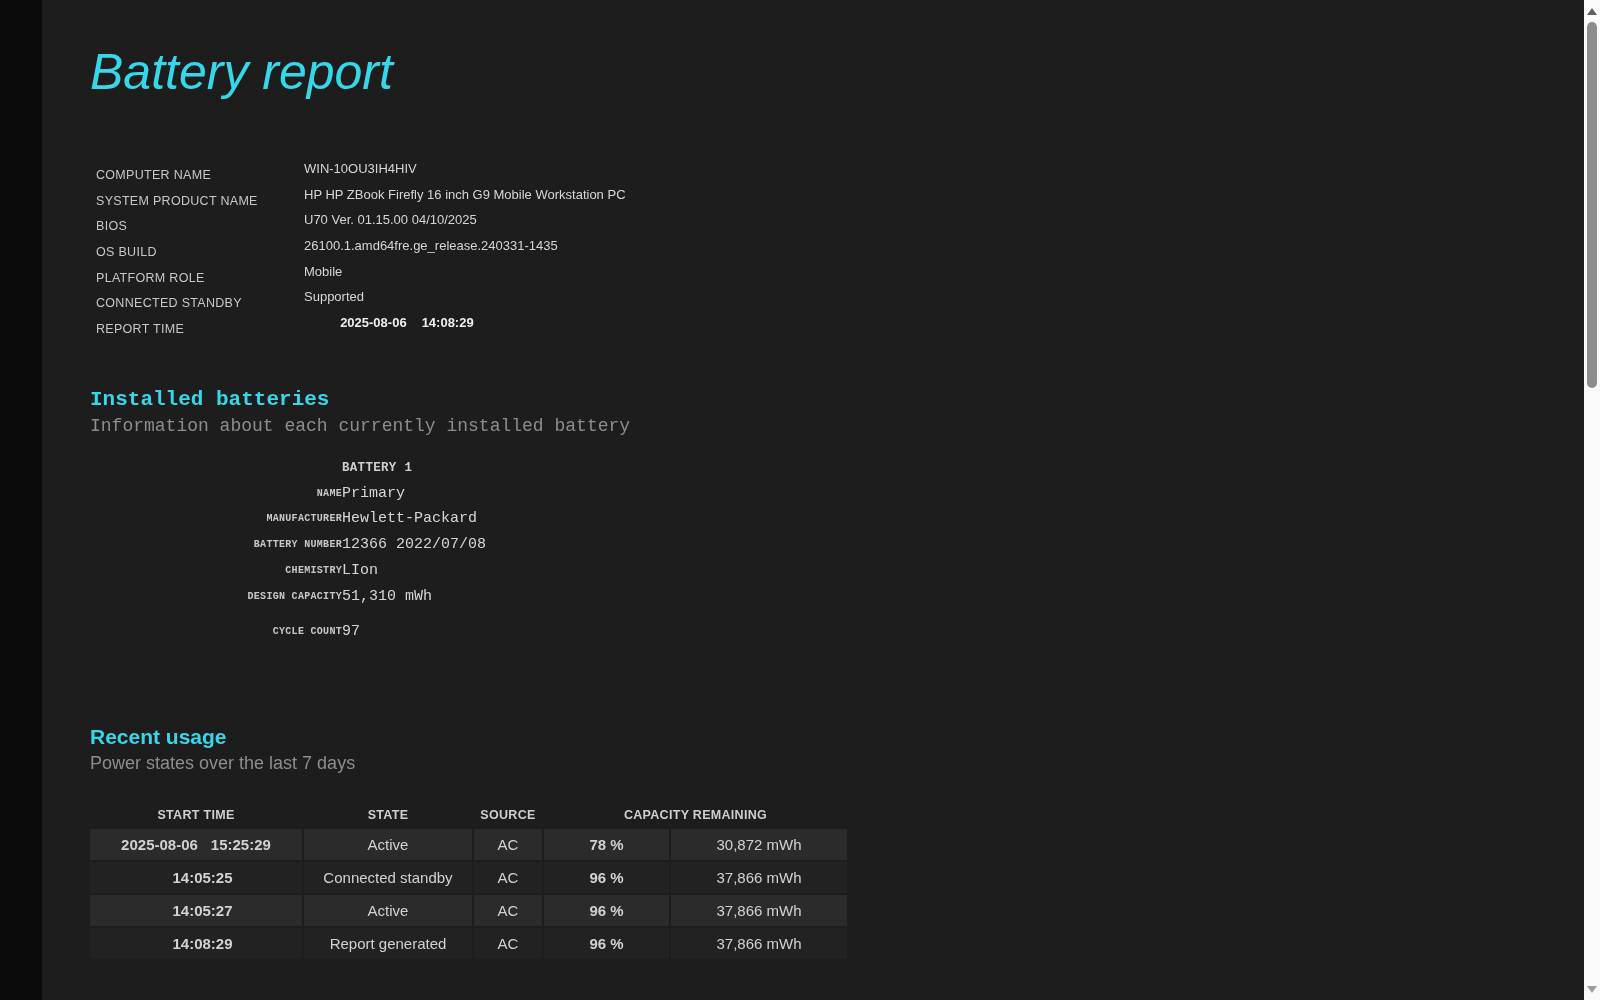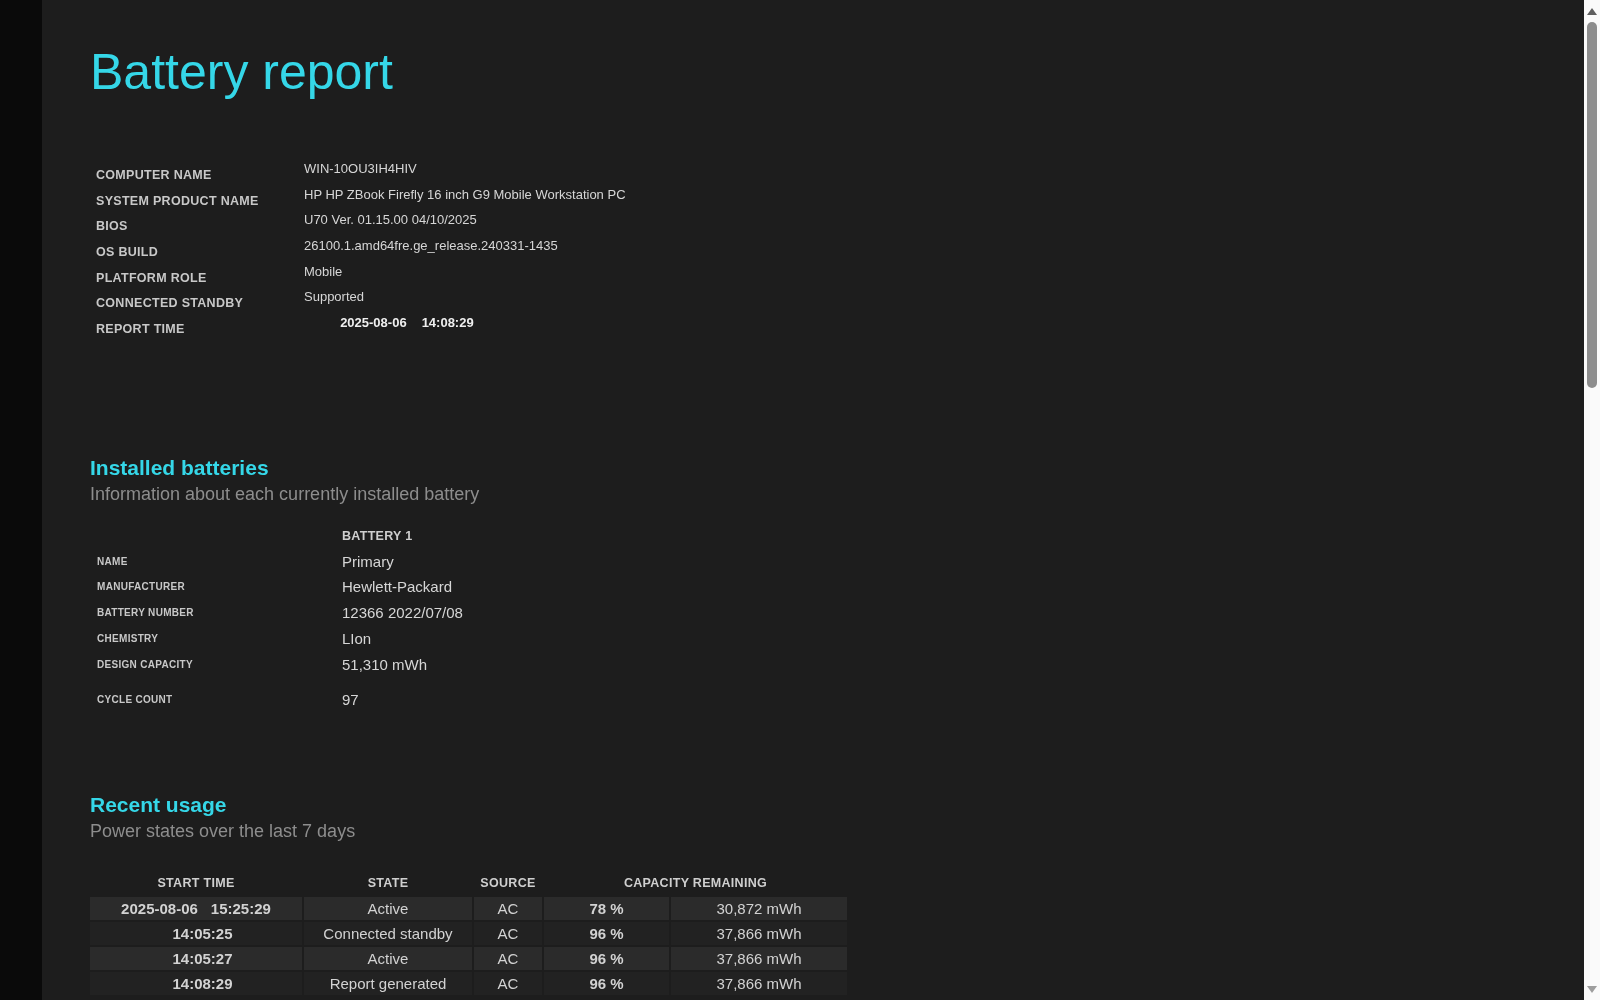--- a/index.html
+++ b/index.html
@@ -27,40 +27,41 @@
   .page{
     position:absolute;left:42px;top:0;width:1542px;height:1000px;
     background:var(--page_bg);
   }
   .content{padding-left:48px;}
 
   h1.title{
     margin:42px 0 0 0;
     font-size:50px;line-height:60px;font-weight:300;
     color:var(--accent);
+    font-style:italic;
   }
 
   .info-table{margin-top:54px;}
   .info-row{display:flex;align-items:center;height:25.6px;}
   .info-label{
     width:214px;padding-left:6px;
-    font-size:12.5px;font-weight:bold;letter-spacing:0.3px;
+    font-size:12.5px;font-weight:normal;letter-spacing:0.3px;
     color:var(--label);
     margin-top:13px;
   }
   .info-value{font-size:13px;color:var(--value);white-space:pre;}
   .info-value.bold{font-weight:bold;color:#efefef;}
   .info-value .date-part{margin-right:15px;}
 
   .section{margin:0;font-size:21px;line-height:26px;font-weight:bold;color:var(--accent);}
   .subtitle{margin-top:3px;font-size:18px;line-height:20px;color:var(--subtitle);}
 
-  #installed{margin-top:120px;}
+  #installed{margin-top:52px;font-family:Liberation Mono, monospace;}
   .bat-table{margin-top:20px;}
-  .bat-row{display:flex;align-items:center;height:25.8px;}
+  .bat-row{display:flex;align-items:center;height:25.8px;text-align:right;}
   .bat-row.header{height:24px;}
   .bat-label{
     width:252px;padding-left:7px;
     font-size:10px;font-weight:bold;letter-spacing:0.3px;
     color:var(--label);
   }
   .bat-col-header{font-size:12.5px;font-weight:bold;letter-spacing:0.3px;color:#cfcfcf;}
   .bat-value{font-size:15px;color:var(--value);}
   .bat-gap{height:9px;}
 
@@ -68,21 +69,21 @@
   table.usage{
     border-collapse:separate;border-spacing:2px;
     table-layout:fixed;margin:28px 0 0 -2px;
   }
   table.usage th{
     height:24px;padding:0;
     font-size:12.5px;font-weight:bold;letter-spacing:0.3px;
     color:#cfcfcf;text-align:center;
   }
   table.usage td{
-    height:23px;padding:0;
+    height:31px;padding:0;
     font-size:15px;color:var(--table_text);text-align:center;
     overflow:hidden;white-space:nowrap;
   }
   tr.odd td{background:var(--row_odd);}
   tr.even td{background:var(--row_even);}
   td.start{text-align:right;padding-right:46px;font-weight:bold;color:var(--bright);}
   td.start .date-part{margin-right:13px;}
   td.pct{font-weight:bold;color:var(--bright);}
   td.mwh{color:#d6d6cd;}
 

